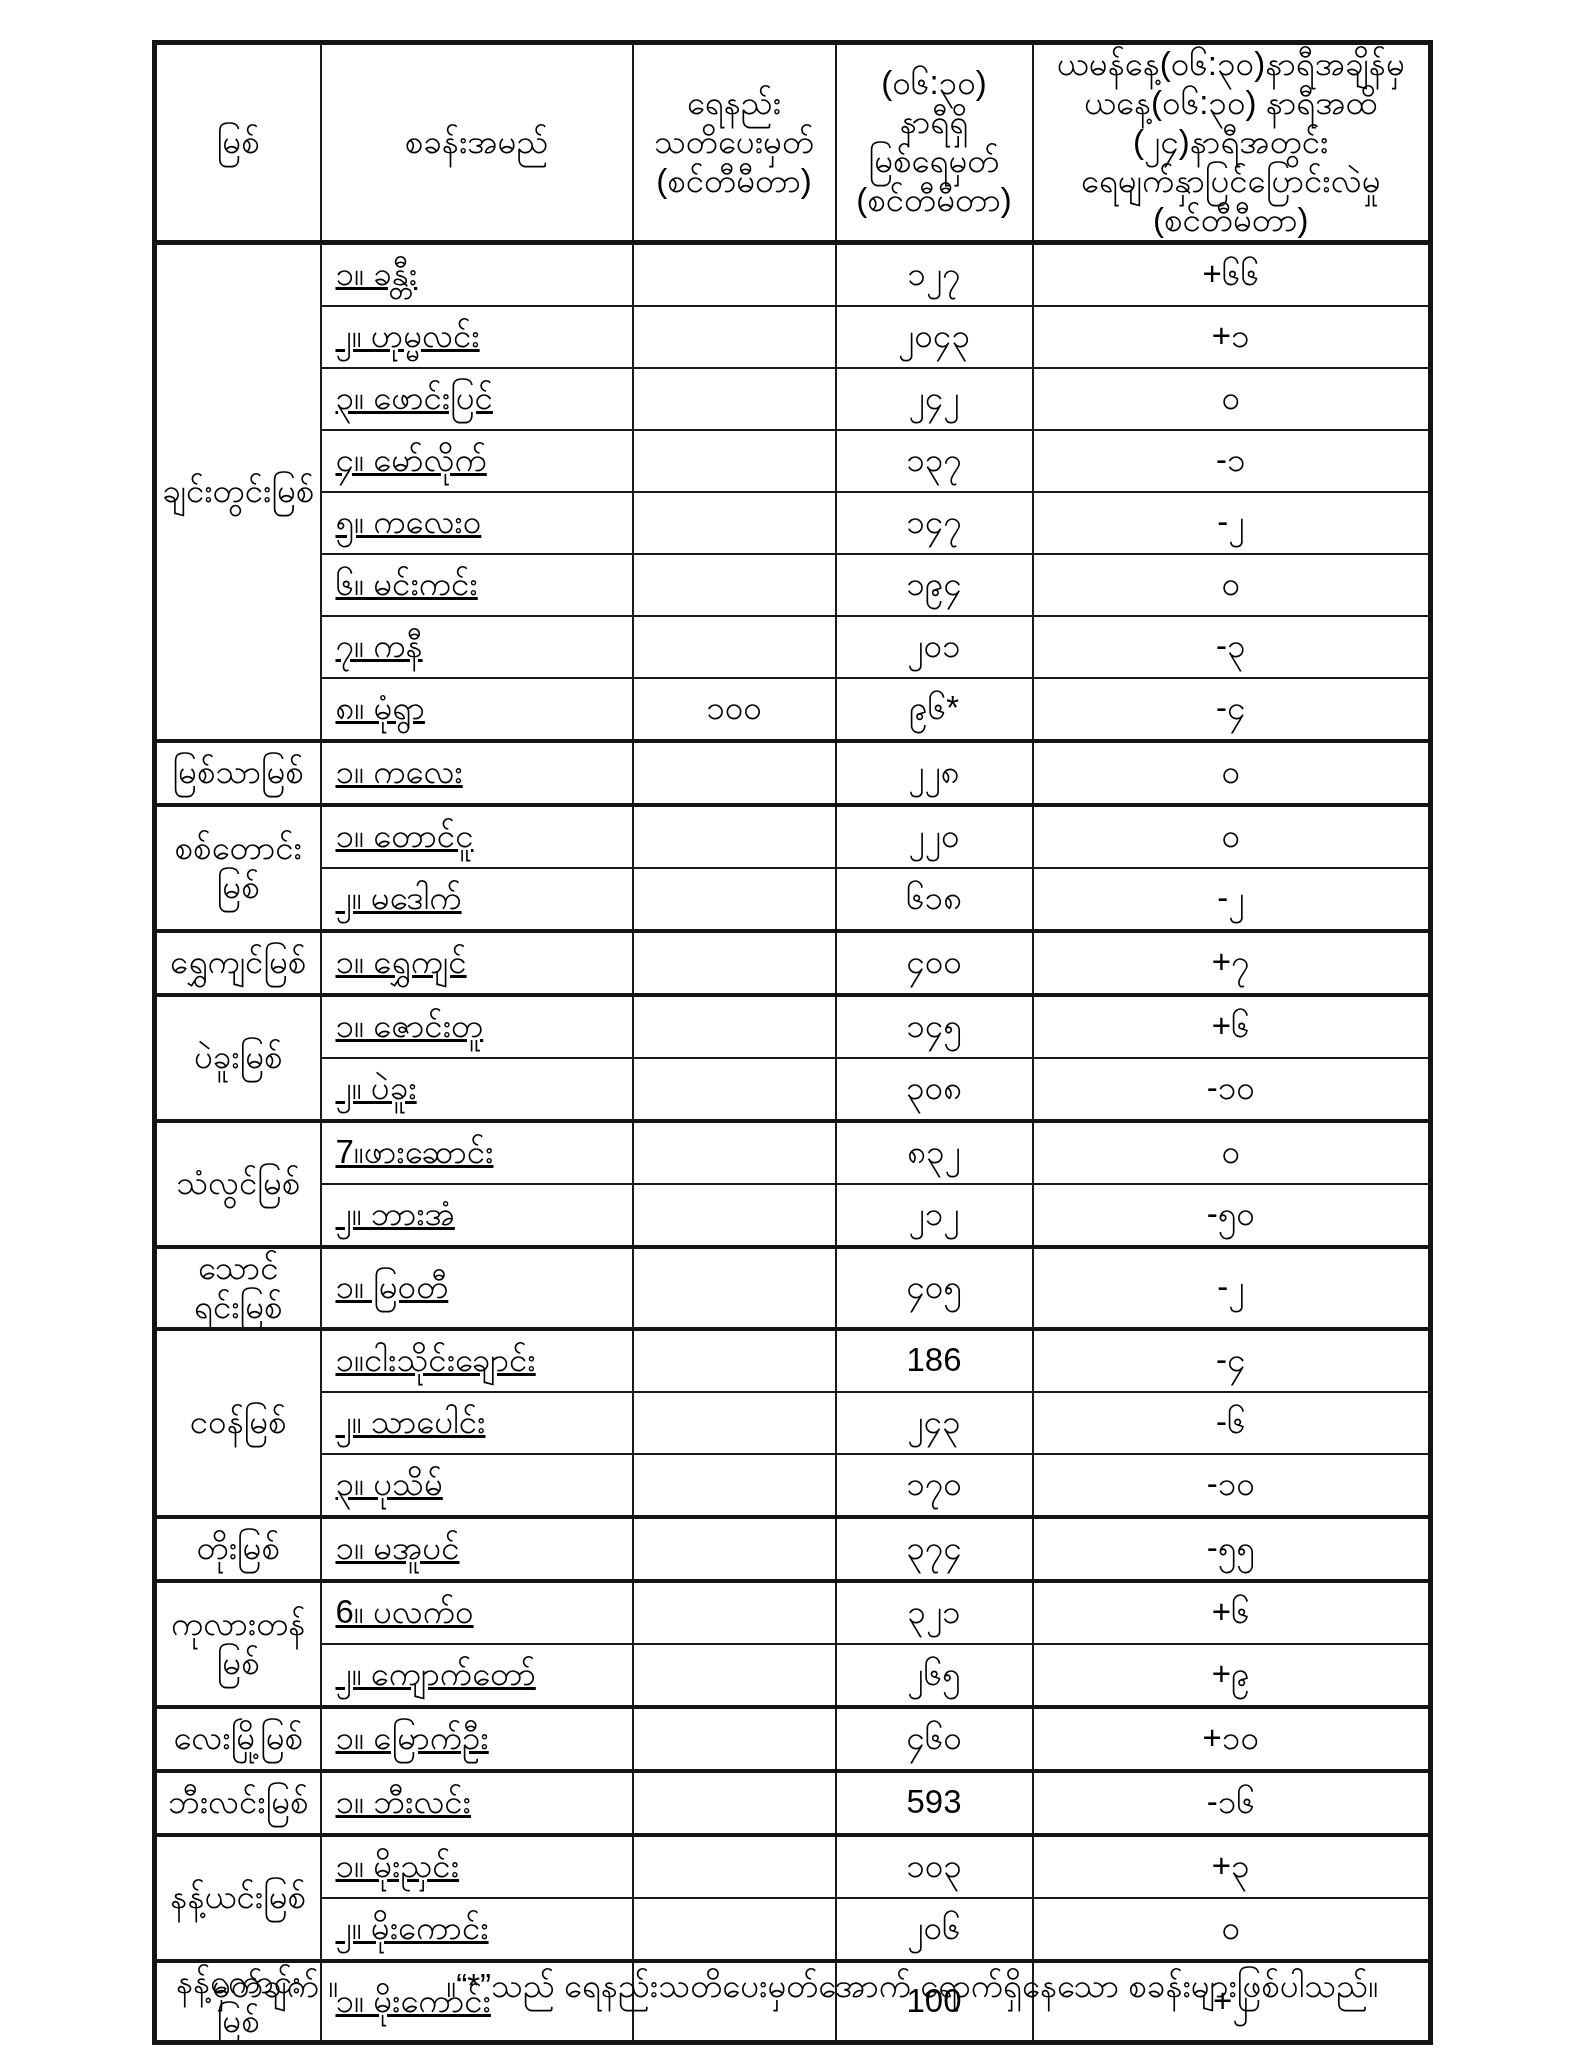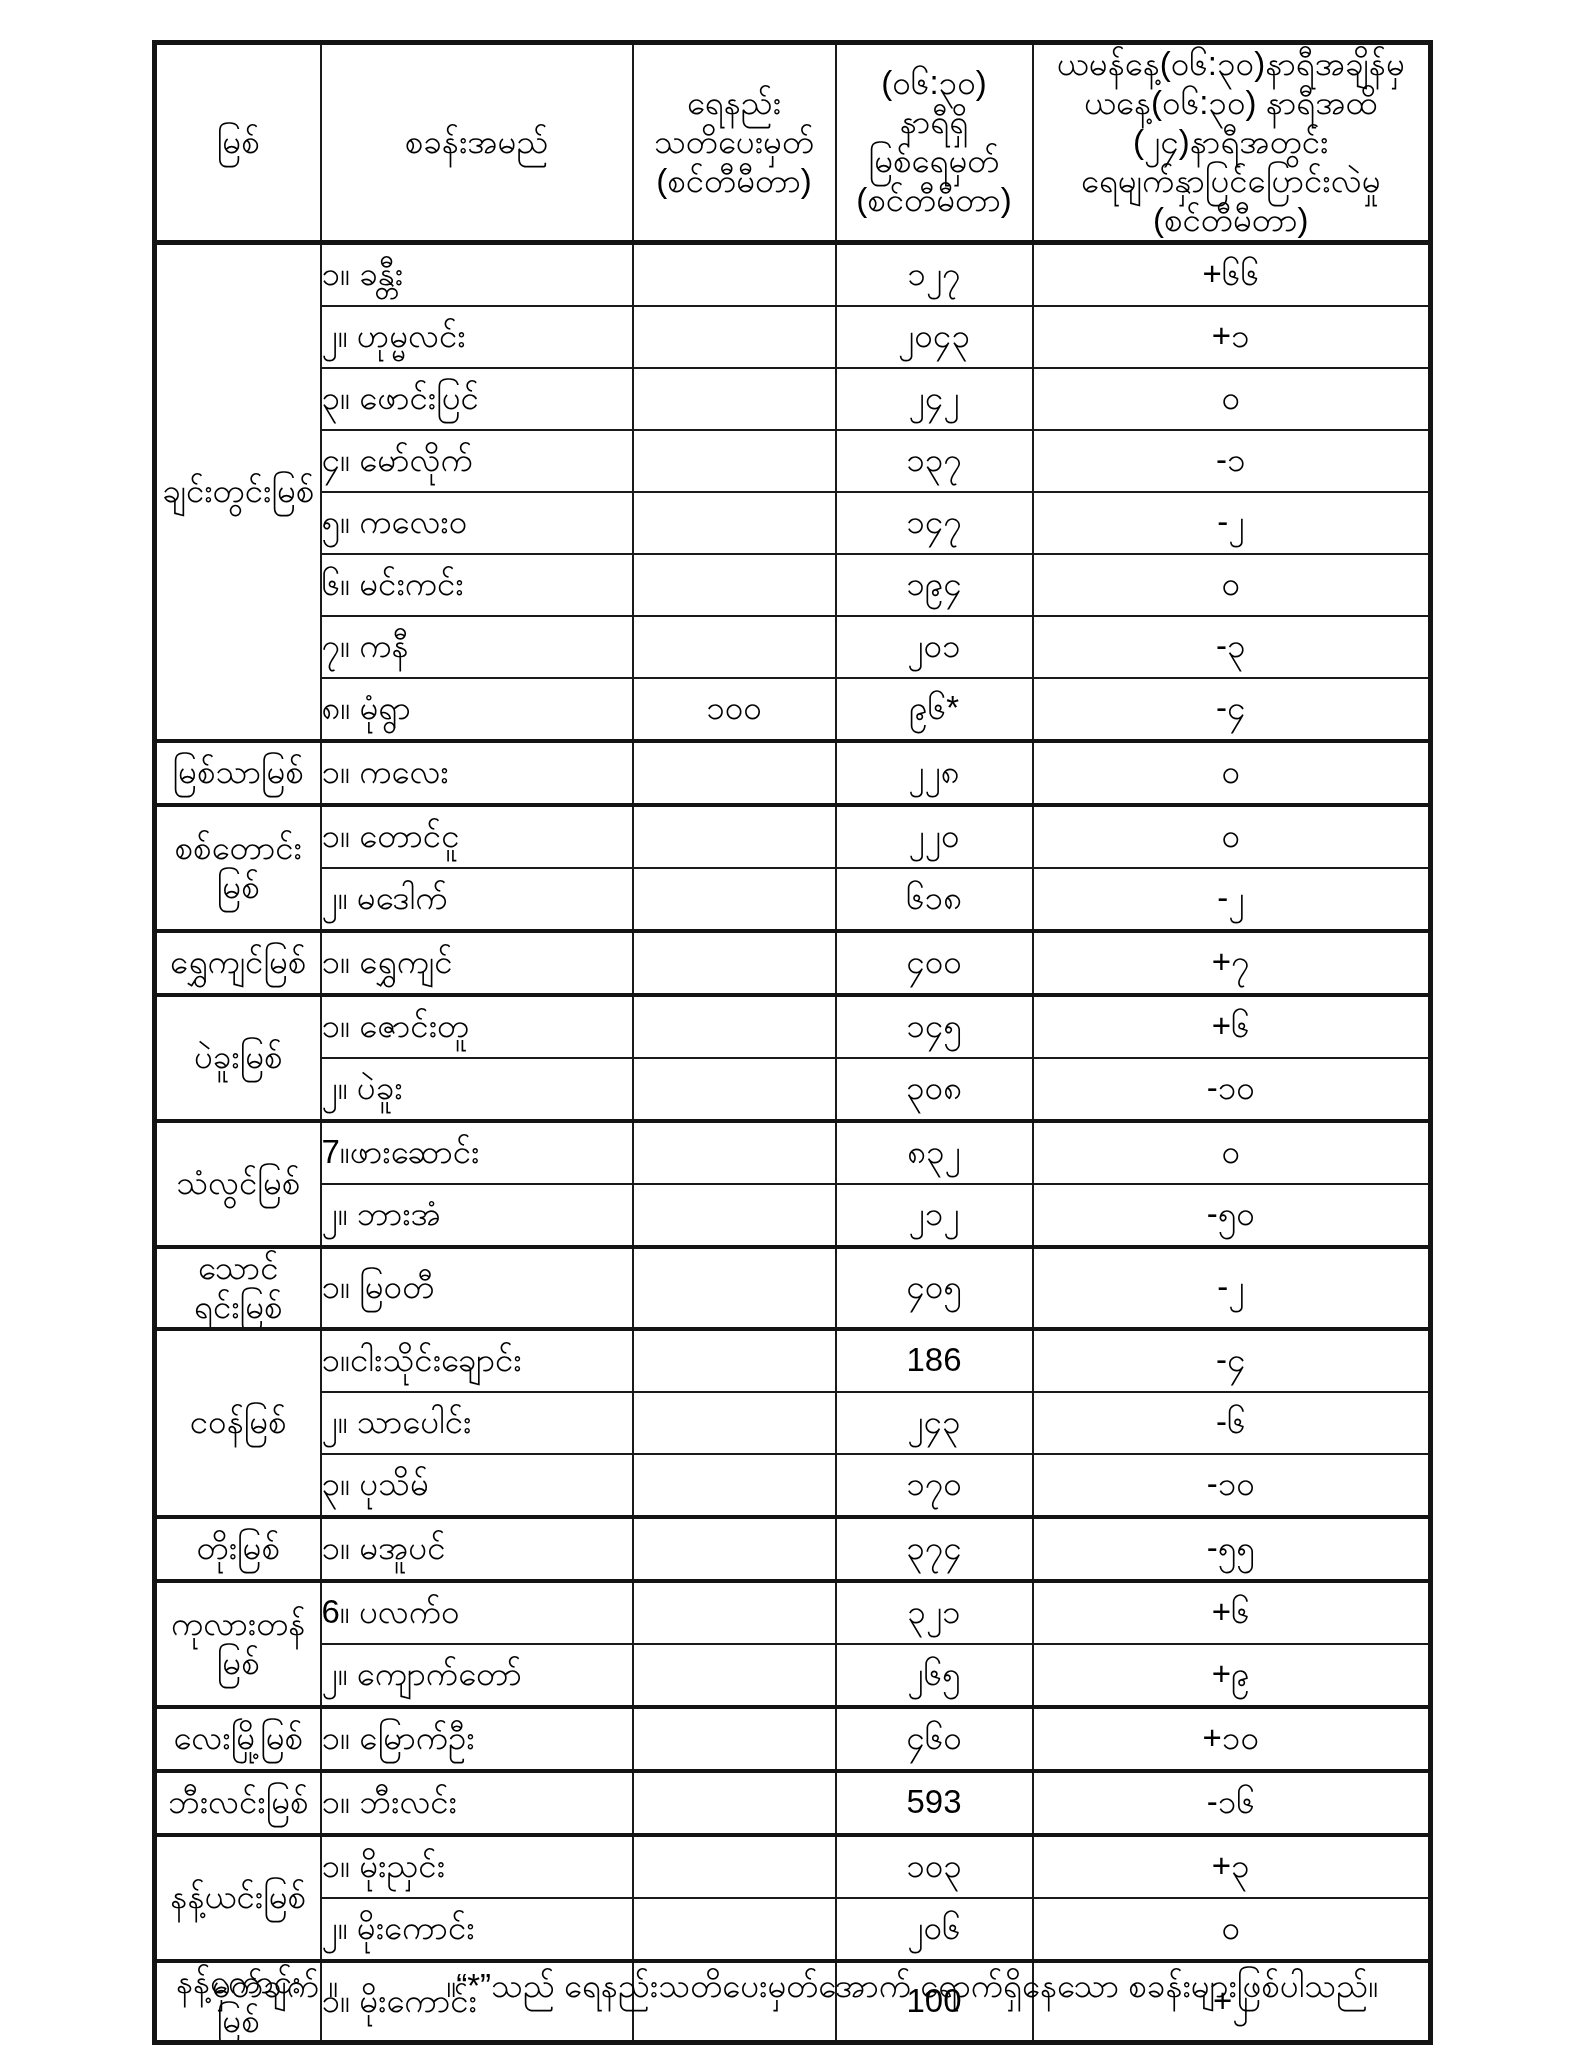--- a/index.html
+++ b/index.html
@@ -23,21 +23,21 @@
     font-size:33px;line-height:1.18;
     vertical-align:middle;text-align:center;
     padding:0;overflow:hidden;
   }
   thead th{
     height:190px;font-weight:normal;white-space:pre-line;
     border-bottom:5px solid #141414;
   }
   tbody td{height:60px;}
   td.river{white-space:pre-line;}
-  td.station{text-align:left;}
+  td.station{text-align:left;padding-left:14px;text-decoration:underline;}
   tr.gs td{border-top:4px solid #141414;}
   .footnote{
     position:absolute;left:212px;top:1964px;width:1220px;
     font-size:33px;display:flex;align-items:flex-start;
   }
   .footnote .fn-label{flex:0 0 auto;}
   .footnote .fn-text{flex:0 0 auto;margin-left:108px;}
 </style>
 </head>
 <body>

